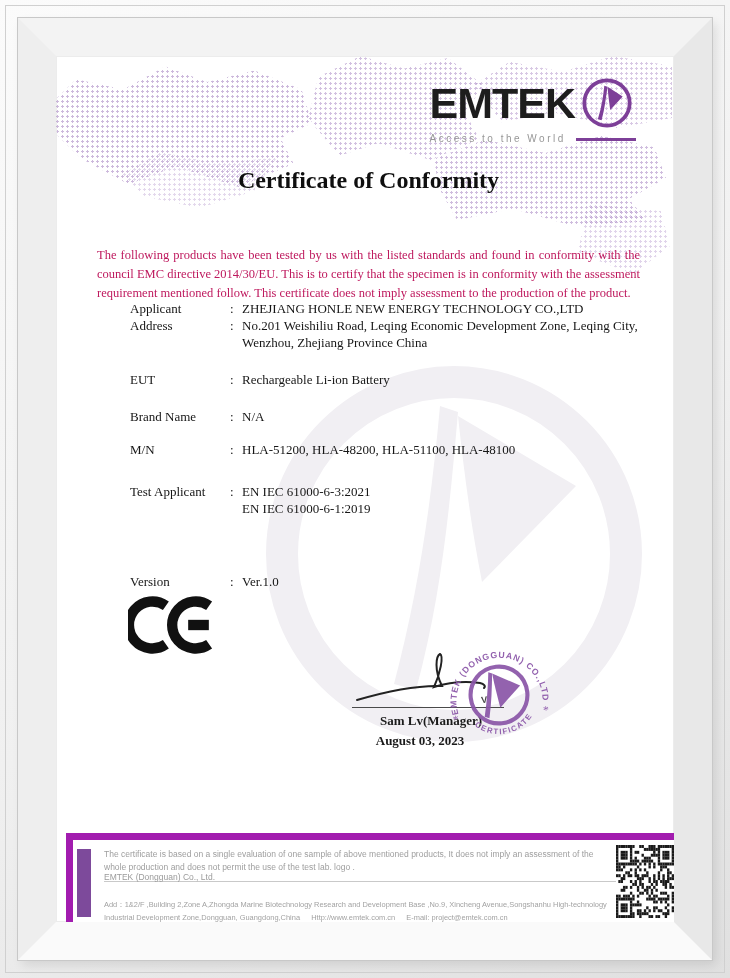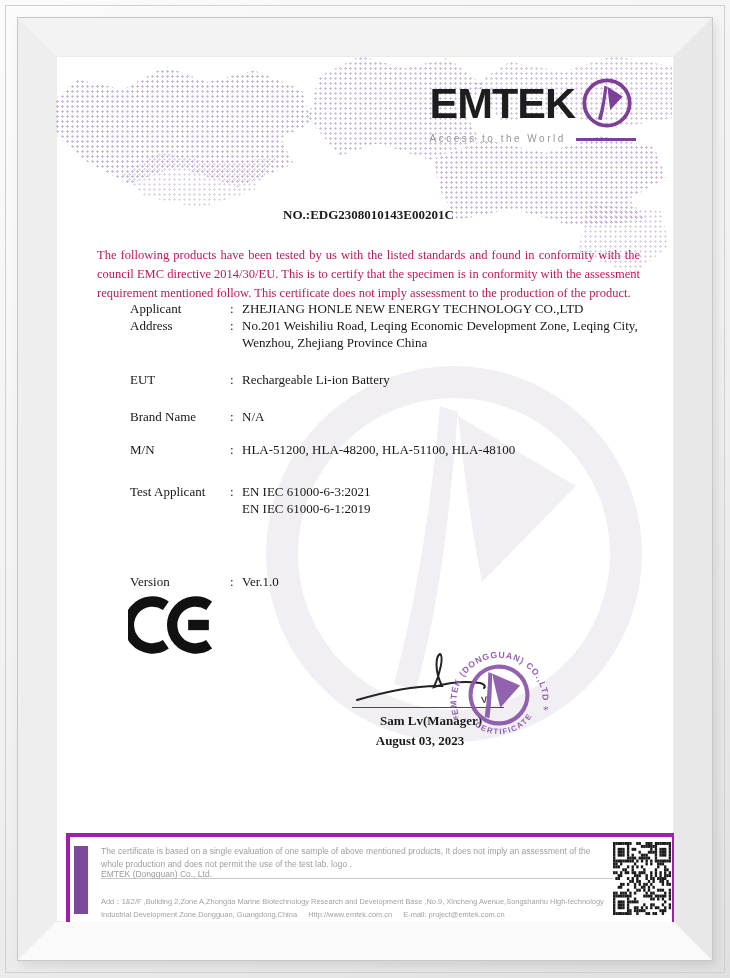--- a/index.html
+++ b/index.html
@@ -47,21 +47,21 @@
   .sig-squiggle{position:absolute;left:298px;top:592px;width:138px;height:62px;}
   .sig-line{position:absolute;left:296px;top:651px;width:152px;height:1px;background:#4a4a4a;}
   .sig-name{position:absolute;left:292px;top:656px;width:166px;text-align:center;
             font:600 13px/17px "Liberation Serif",serif;}
   .sig-date{position:absolute;left:284px;top:676px;width:160px;text-align:center;
             font:600 13px/17px "Liberation Serif",serif;}
   .stamp{position:absolute;left:388px;top:584px;width:110px;height:110px;
          opacity:.92;transform:rotate(-6deg);}
   
   .footer-box{position:absolute;left:10px;top:777px;width:602px;height:86px;
-              border:4px solid #a21caf;background:#fff;
+              border:7px solid #a21caf;background:#fff;
               font-family:"Liberation Sans",sans-serif;}
   .footer-bar{position:absolute;left:4px;top:9px;width:14px;height:68px;background:#7d4a9b;}
   .footer-disclaimer{position:absolute;left:31px;top:8px;width:505px;
                      font:8.5px/13px "Liberation Sans",sans-serif;color:#9e9e9e;}
   .footer-divider{position:absolute;left:31px;top:41px;width:512px;height:1px;background:#c9c9c9;}
   .footer-company{position:absolute;left:31px;top:32px;font:8.5px/11px "Liberation Sans",sans-serif;color:#9b9b9b;}
   .footer-addr1{position:absolute;left:31px;top:59px;white-space:nowrap;
                 font:8px/11px "Liberation Sans",sans-serif;color:#a2a2a2;
                 transform:scaleX(.93);transform-origin:left;}
   .footer-addr2{position:absolute;left:31px;top:72px;white-space:nowrap;
@@ -103,21 +103,21 @@
         <svg width="54" height="54" viewBox="0 0 100 100">
           <circle cx="50" cy="50" r="42" fill="none" stroke="#7d3f98" stroke-width="7"></circle>
           <path d="M45 18 C43 38 40 58 33 80 L40 82 C46 60 48 40 51 20 Z" fill="#7d3f98"></path>
           <path d="M51 20 L79 38 L56 63 C54 48 52 34 51 20 Z" fill="#7d3f98"></path>
         </svg>
       </div>
       <div class="tagline">Access to the World</div>
       <div class="logo-underline"></div>
     </div>
 
-    <div class="certno">NO.:EDG2308010143E00201C</div>
+    <div class="title">Certificate of Conformity</div>
     <div class="intro">The following products have been tested by us with the listed standards and found in conformity with the council EMC directive 2014/30/EU. This is to certify that the specimen is in conformity with the assessment requirement mentioned follow. This certificate does not imply assessment to the production of the product.</div>
 
     <div class="frow" style="top:244px">
       <span class="flabel">Applicant</span>
       <span class="fcolon">:</span>
       <span class="fvalue">ZHEJIANG HONLE NEW ENERGY TECHNOLOGY CO.,LTD</span>
     </div>
     <div class="frow" style="top:261px">
       <span class="flabel">Address</span>
       <span class="fcolon">:</span>

